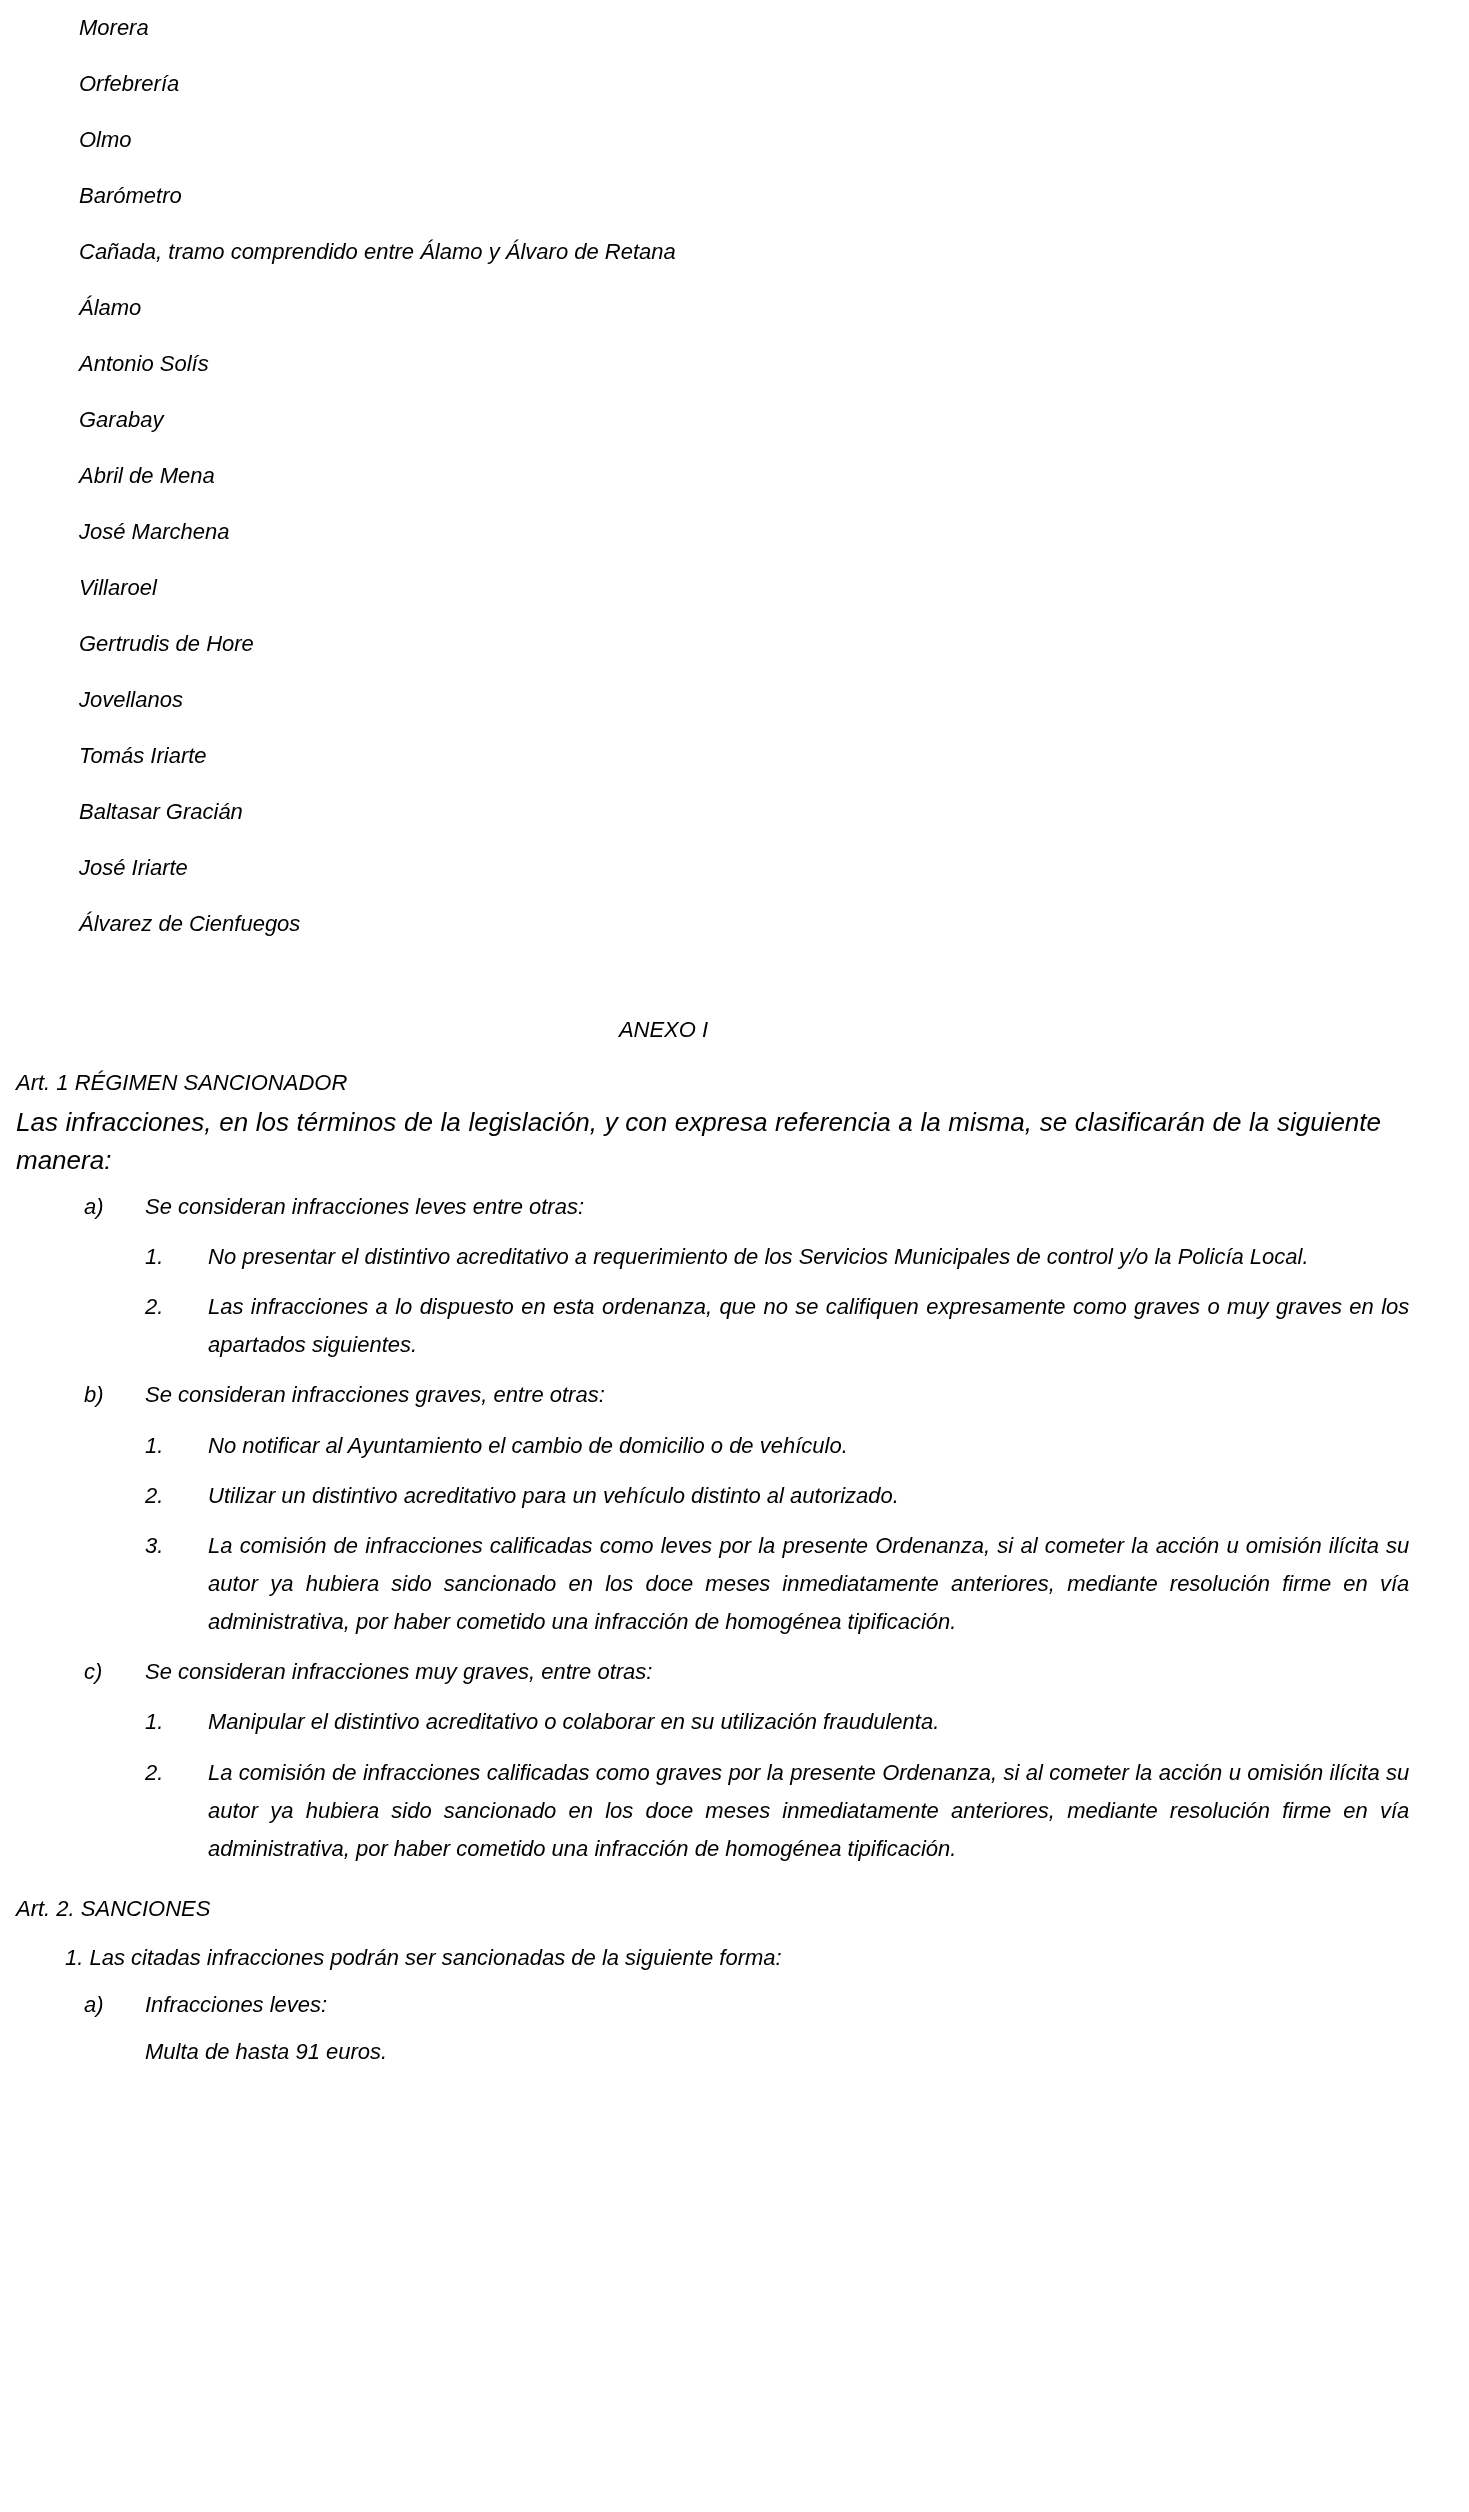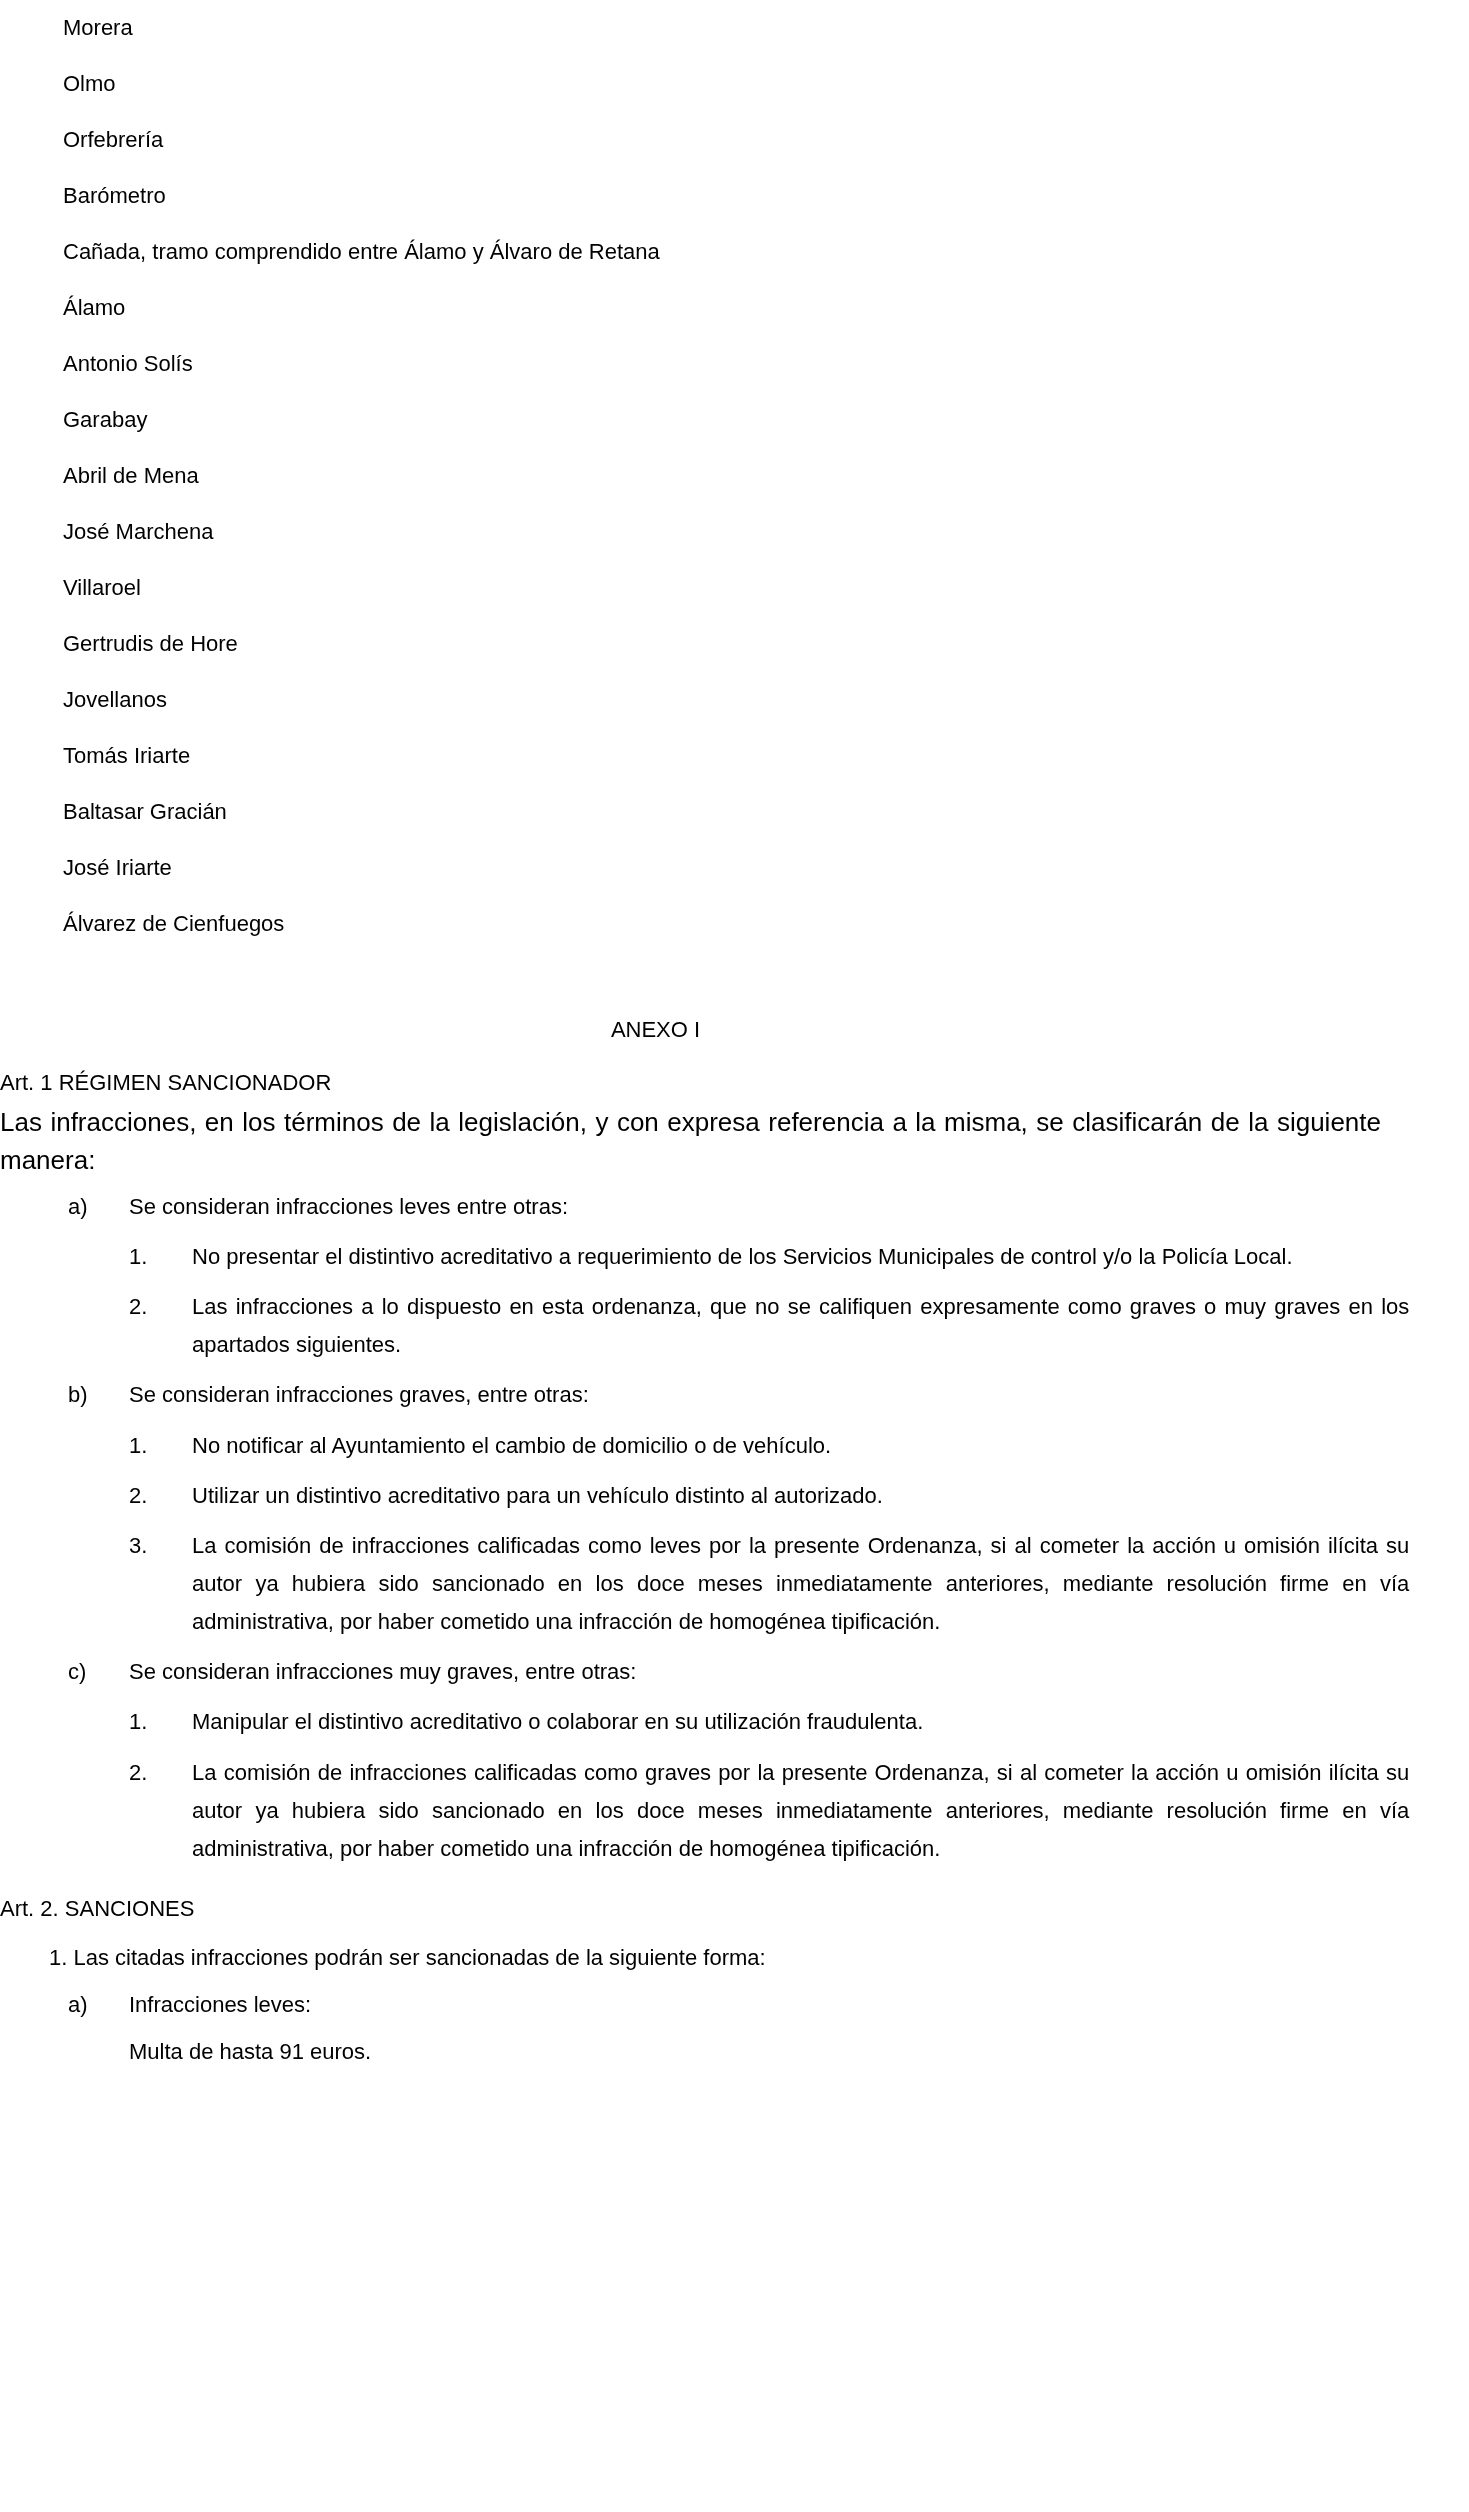--- a/index.html
+++ b/index.html
@@ -14,22 +14,23 @@
     -webkit-font-smoothing: antialiased;
   }
   .page {
     width: 1470px;
     min-height: 2512px;
     box-sizing: border-box;
     padding: 0 0 0 0;
     position: relative;
   }
   .inner {
-    padding-left: 0px;
+    padding-left: 16px;
     padding-right: 45px;
+    font-style: italic;
   }
 
   
   .street-list {
     margin: 0;
     padding: 0;
     list-style: none;
   }
   .street-list li {
     font-size: 22px;
@@ -128,22 +129,22 @@
   .heading-gap { height: 26px; }
 </style>
 </head>
 <body>
 
 <div class="page">
   <div class="inner">
 
     <ul class="street-list">
       <li>Morera</li>
+      <li>Orfebrería</li>
       <li>Olmo</li>
-      <li>Orfebrería</li>
       <li>Barómetro</li>
       <li>Cañada, tramo comprendido entre Álamo y Álvaro de Retana</li>
       <li>Álamo</li>
       <li>Antonio Solís</li>
       <li>Garabay</li>
       <li>Abril de Mena</li>
       <li>José Marchena</li>
       <li>Villaroel</li>
       <li>Gertrudis de Hore</li>
       <li>Jovellanos</li>

